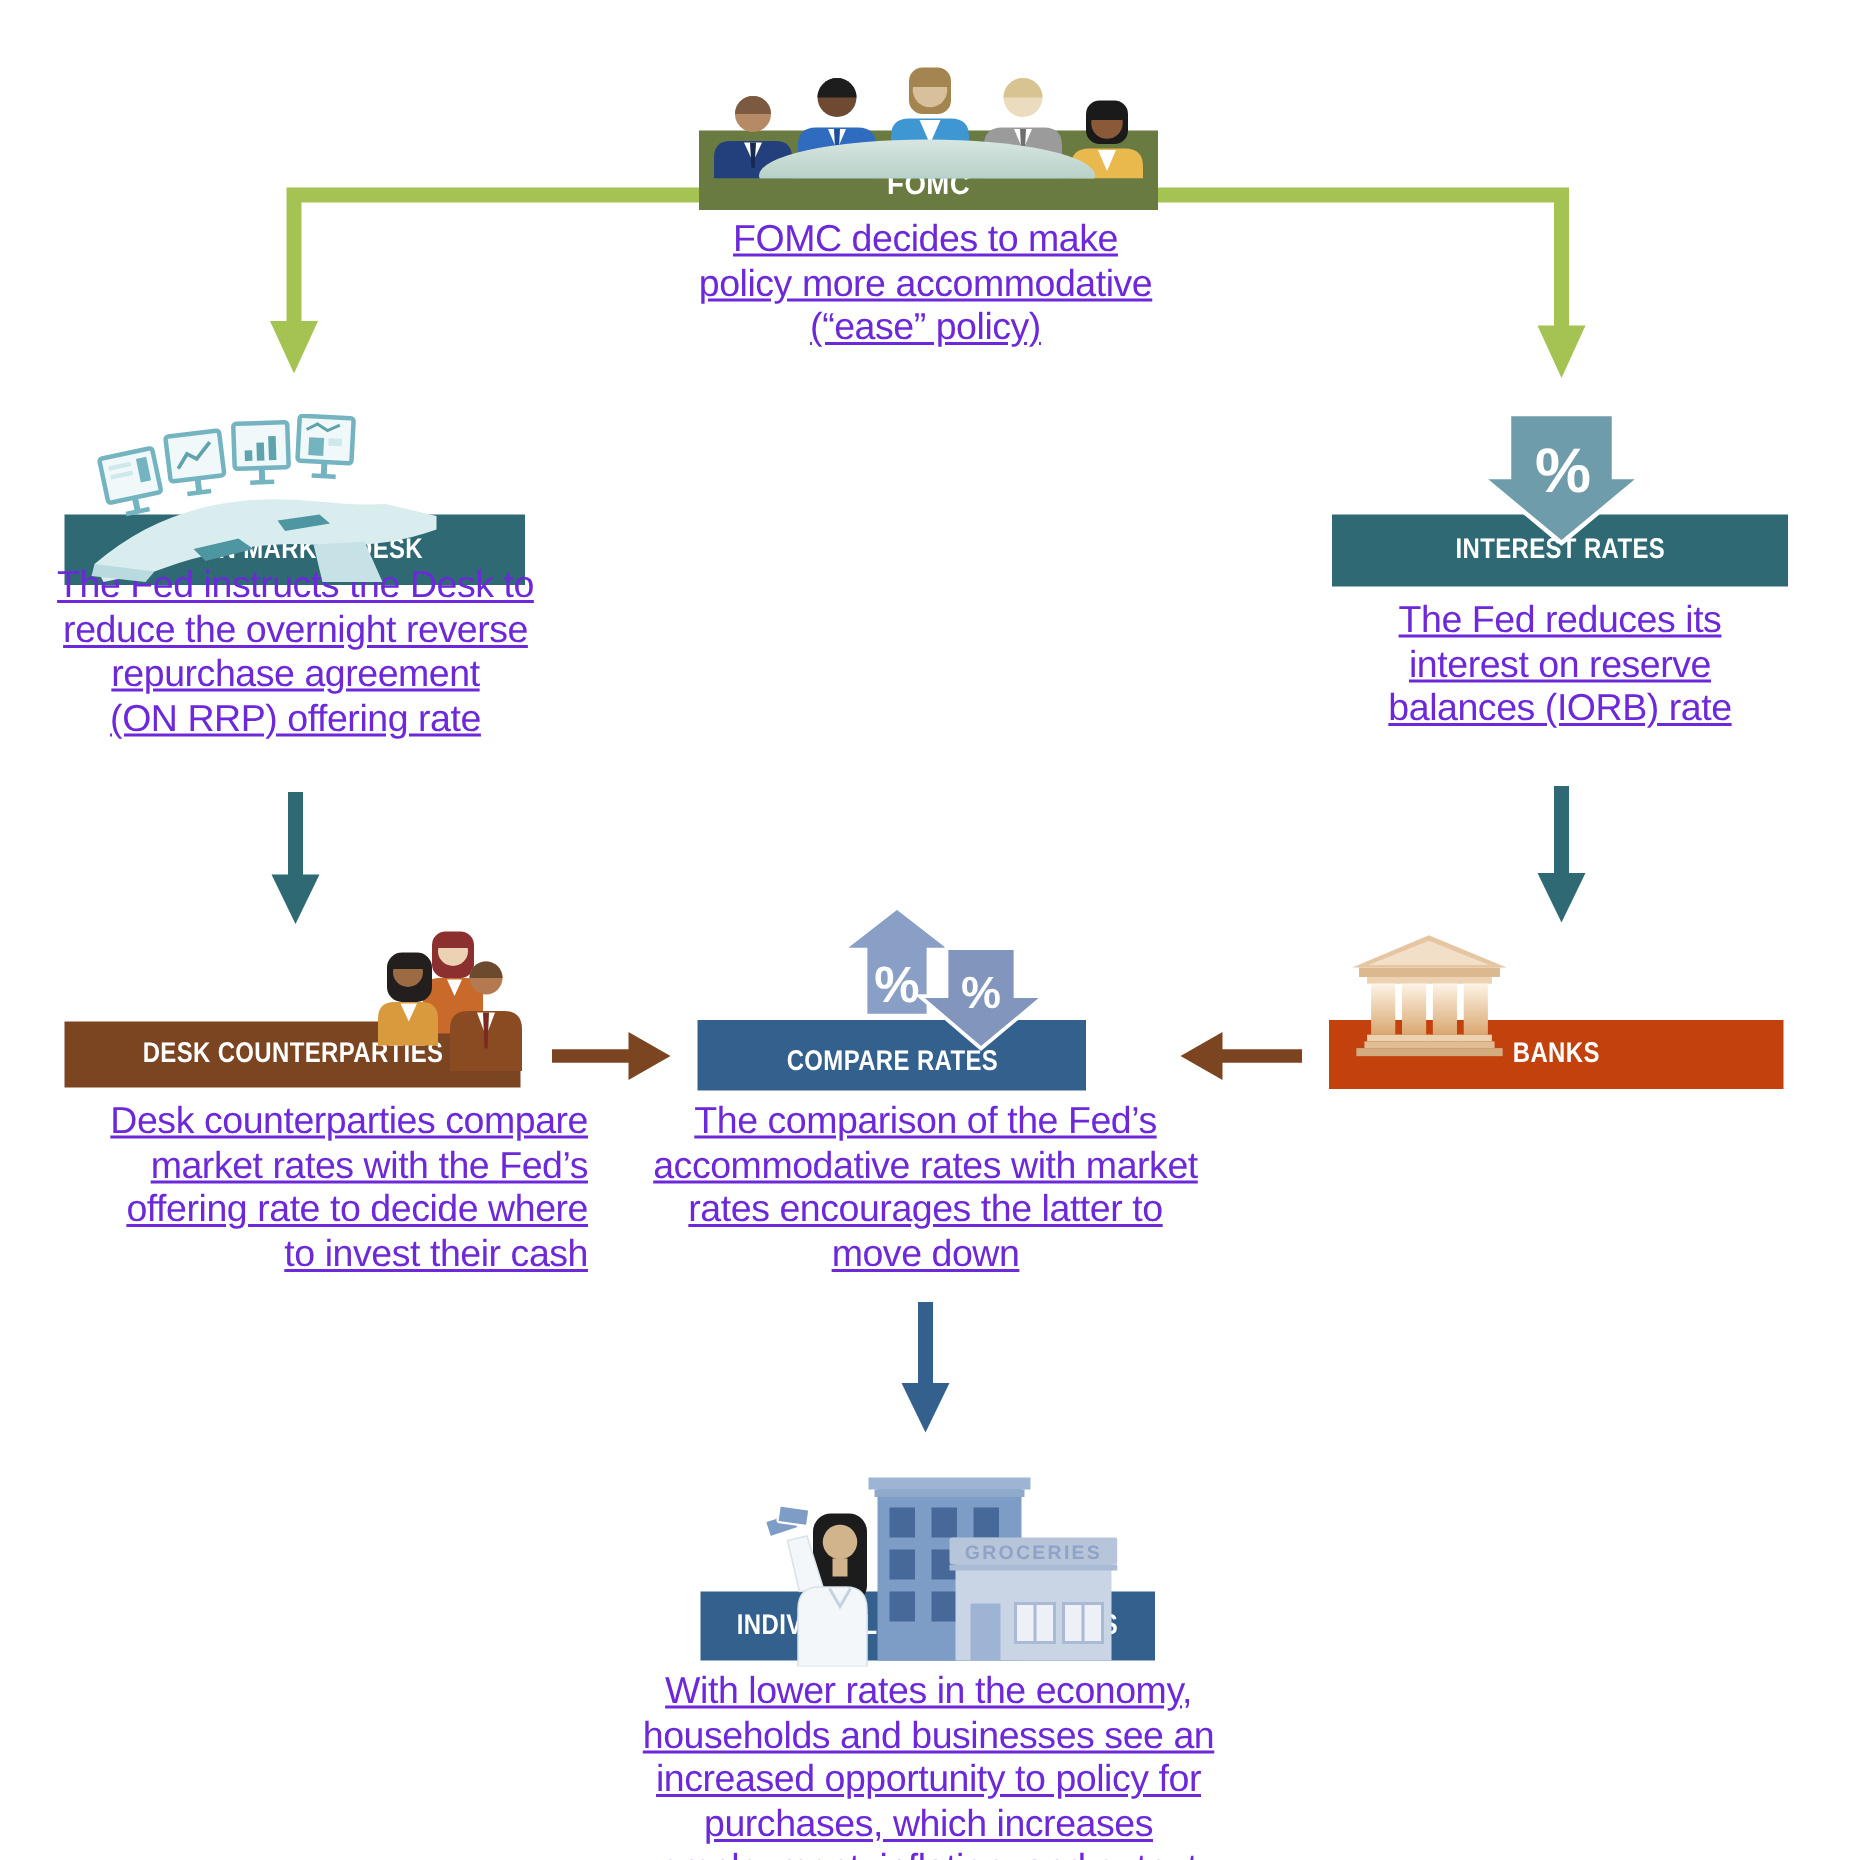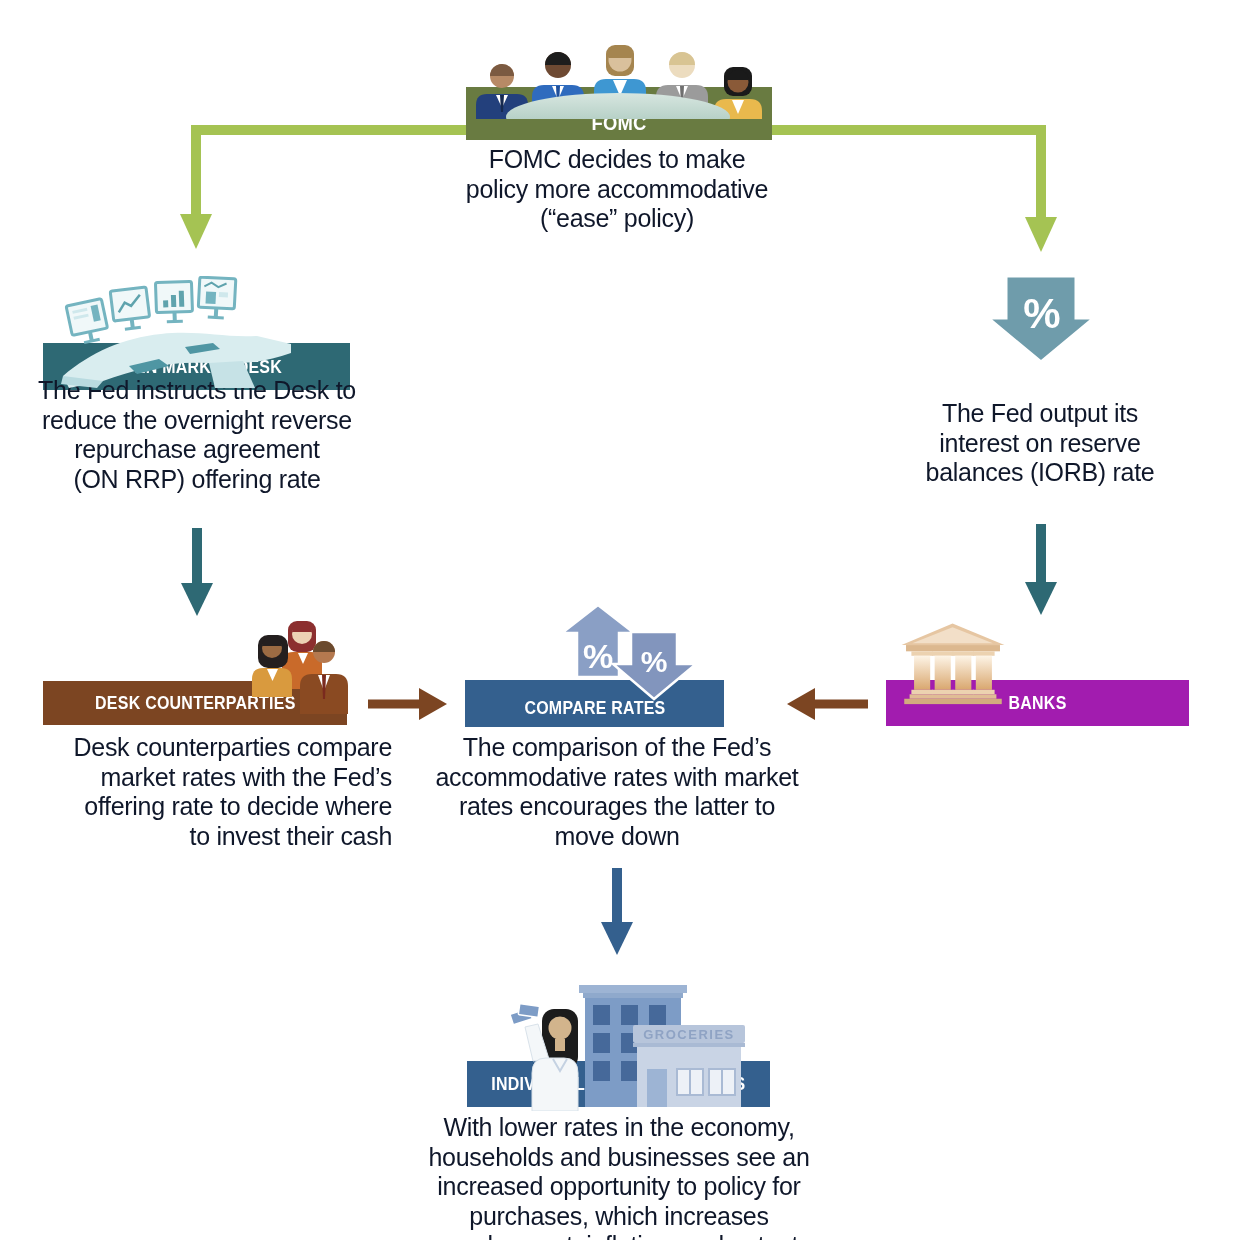--- a/index.html
+++ b/index.html
@@ -19,25 +19,25 @@
   .banner { position:absolute; display:flex; align-items:center; justify-content:center; z-index:2; }
   .banner-label { color:#ffffff; font-weight:bold; font-size:19px; letter-spacing:.3px;
                   transform:scaleX(.84); white-space:nowrap; }
   .b-fomc  { left:466px; top:53px;  width:306px; height:53px; background:#697b41;
              align-items:flex-end; padding-bottom:5px; }
   .b-fomc .banner-label { font-size:20px; transform:scaleX(.92); }
   .b-omd   { left:43px;  top:309px; width:307px; height:47px; background:#2e6974; }
   .b-ir    { left:888px; top:309px; width:304px; height:48px; background:#2e6974; }
   .b-dc    { left:43px;  top:647px; width:304px; height:44px; background:#7c4522; }
   .b-cr    { left:465px; top:646px; width:259px; height:47px; background:#34608e; padding-top:8px; }
-  .b-banks { left:886px; top:646px; width:303px; height:46px; background:#a21caf; }
+  .b-banks { left:886px; top:646px; width:303px; height:46px; background:#c2410c; }
   .b-ind   { left:467px; top:1027px;width:303px; height:46px; background:#34608e; }
 
-  .caption { position:absolute; z-index:2; text-align:center; color:#0f172a;
-             font-size:25px; line-height:29.5px; letter-spacing:-.3px; white-space:pre-line; }
+  .caption { position:absolute; z-index:2; text-align:center; color:#6d28d9;
+             font-size:25px; line-height:29.5px; letter-spacing:-.3px; white-space:pre-line;text-decoration:underline; }
   .c-fomc  { left:417px; top:111px;  width:400px; }
   .c-omd   { left:2px;   top:342px;  width:390px; }
   .c-ir    { left:855px; top:365px;  width:370px; }
   .c-dc    { left:2px;   top:699px;  width:390px;text-align:right; }
   .c-cr    { left:422px; top:699px;  width:390px; }
   .c-banks { left:845px; top:699px;  width:385px; }
   .c-ind   { left:393px; top:1079px; width:452px; }
 
   .icon { position:absolute; z-index:3; }
   .pct { fill:#ffffff; font-weight:bold; font-family:"Liberation Sans",sans-serif; text-anchor:middle; }
@@ -169,25 +169,28 @@
       <polyline points="5,9 12,5 19,9 27,5" fill="none" stroke="#5fa3ad" stroke-width="2"></polyline>
       <rect x="7" y="14" width="10" height="12" fill="#74b4c0"></rect>
         <rect x="20" y="14" width="9" height="5" fill="#cfe8ec"></rect>
     </g>
   </svg>
   <div class="caption c-omd">The Fed instructs the Desk to
 reduce the overnight reverse
 repurchase agreement
 (ON RRP) offering rate</div>
 
+  <div class="banner b-ir">
+    <span class="banner-label">INTEREST RATES</span>
+  </div>
   <svg class="icon" style="left:986px; top:240px;" width="110" height="93" viewBox="0 0 110 93">
     <path d="M20,2 H90 V44 H108 L55,88 L2,44 H20 Z" fill="#6f9cab" stroke="#ffffff" stroke-width="3"></path>
     <text class="pct" x="56" y="54" font-size="42">%</text>
   </svg>
-  <div class="caption c-ir">The Fed output its
+  <div class="caption c-ir">The Fed reduces its
 interest on reserve
 balances (IORB) rate</div>
 
   <div class="banner b-dc">
     <span class="banner-label">DESK COUNTERPARTIES</span>
   </div>
   <svg class="icon" style="left:250px; top:585px;" width="98" height="95" viewBox="0 0 98 95">
     <g>
       <rect x="38" y="2" width="28" height="31" rx="9" fill="#8c2f2f"></rect>
       <path d="M32,70 v-26 q0,-11 11,-11 h18 q11,0 11,11 v26 z" fill="#c96a2a"></path>

